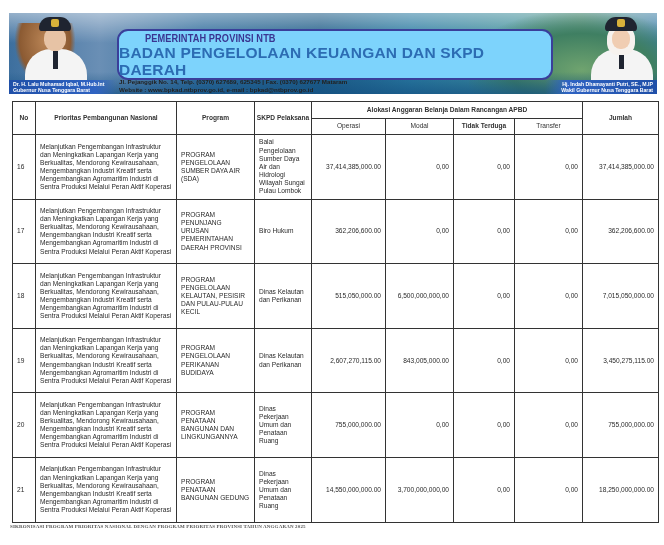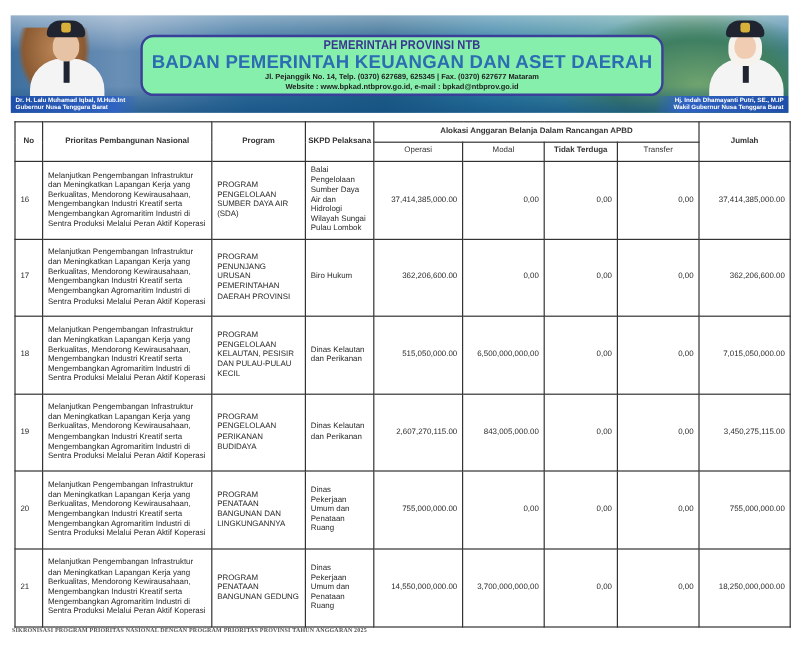--- a/index.html
+++ b/index.html
@@ -32,22 +32,22 @@
   .person.right .head { background: #f0cdb2; }
   .person.right .hijab { position: absolute; left: 20px; top: 10px; width: 28px; height: 30px; border-radius: 45% 45% 40% 40%; background: #f6f2ee; }
   .person.right .head { left: 25px; top: 14px; width: 18px; height: 20px; }
 
   .caption { position: absolute; top: 67px; height: 14px; color: #fff; font-size: 5.2px; line-height: 6.4px; font-weight: bold; padding: 1px 4px; white-space: nowrap; }
   .caption.left { left: 0; width: 108px; background: linear-gradient(90deg, #1f4fa8, #2f63c2 80%, rgba(47,99,194,0)); }
   .caption.right { right: 0; width: 112px; text-align: right; background: linear-gradient(270deg, #1f4fa8, #2f63c2 80%, rgba(47,99,194,0)); }
 
   .title-box {
     position: absolute; left: 117px; top: 29px; width: 436px; height: 51px;
-    background: #86efac; border: 2px solid #3a3f9a; border-radius: 11px;
-    text-align: center;
+    background: #7dd3fc; border: 2px solid #3a3f9a; border-radius: 11px;
+    text-align: left;
   }
   .title-box .t1 { font-size: 10.5px; font-weight: bold; color: #3a3591; letter-spacing: 0.1px; margin-top: 1px; line-height: 12px; font-family: "Liberation Sans", sans-serif; transform: scaleX(0.88); }
   .title-box .t2 { font-size: 15.5px; font-weight: bold; color: #2c6cb3; line-height: 17px; letter-spacing: 0.2px; }
   .title-box .t3, .title-box .t4 { font-size: 6.2px; color: #222; line-height: 7.6px; font-weight: bold; }
 
   
   table.main {
     position: absolute; left: 12px; top: 101px; width: 646px;
     border-collapse: collapse; table-layout: fixed;
   }
@@ -98,21 +98,21 @@
     <div>Gubernur Nusa Tenggara Barat</div>
   </div>
   <div class="caption right">
     <div>Hj. Indah Dhamayanti Putri, SE., M.IP</div>
     <div>Wakil Gubernur Nusa Tenggara Barat</div>
   </div>
 </div>
 
 <div class="title-box">
   <div class="t1">PEMERINTAH PROVINSI NTB</div>
-  <div class="t2">BADAN PEMERINTAH KEUANGAN DAN ASET DAERAH</div>
+  <div class="t2">BADAN PENGELOLAAN KEUANGAN DAN SKPD DAERAH</div>
   <div class="t3">Jl. Pejanggik No. 14, Telp. (0370) 627689, 625345 | Fax. (0370) 627677 Mataram</div>
   <div class="t4">Website : www.bpkad.ntbprov.go.id, e-mail : bpkad@ntbprov.go.id</div>
 </div>
 
 <table class="main">
   <colgroup>
     <col style="width:23px">
     <col style="width:141px">
     <col style="width:78px">
     <col style="width:57px">

